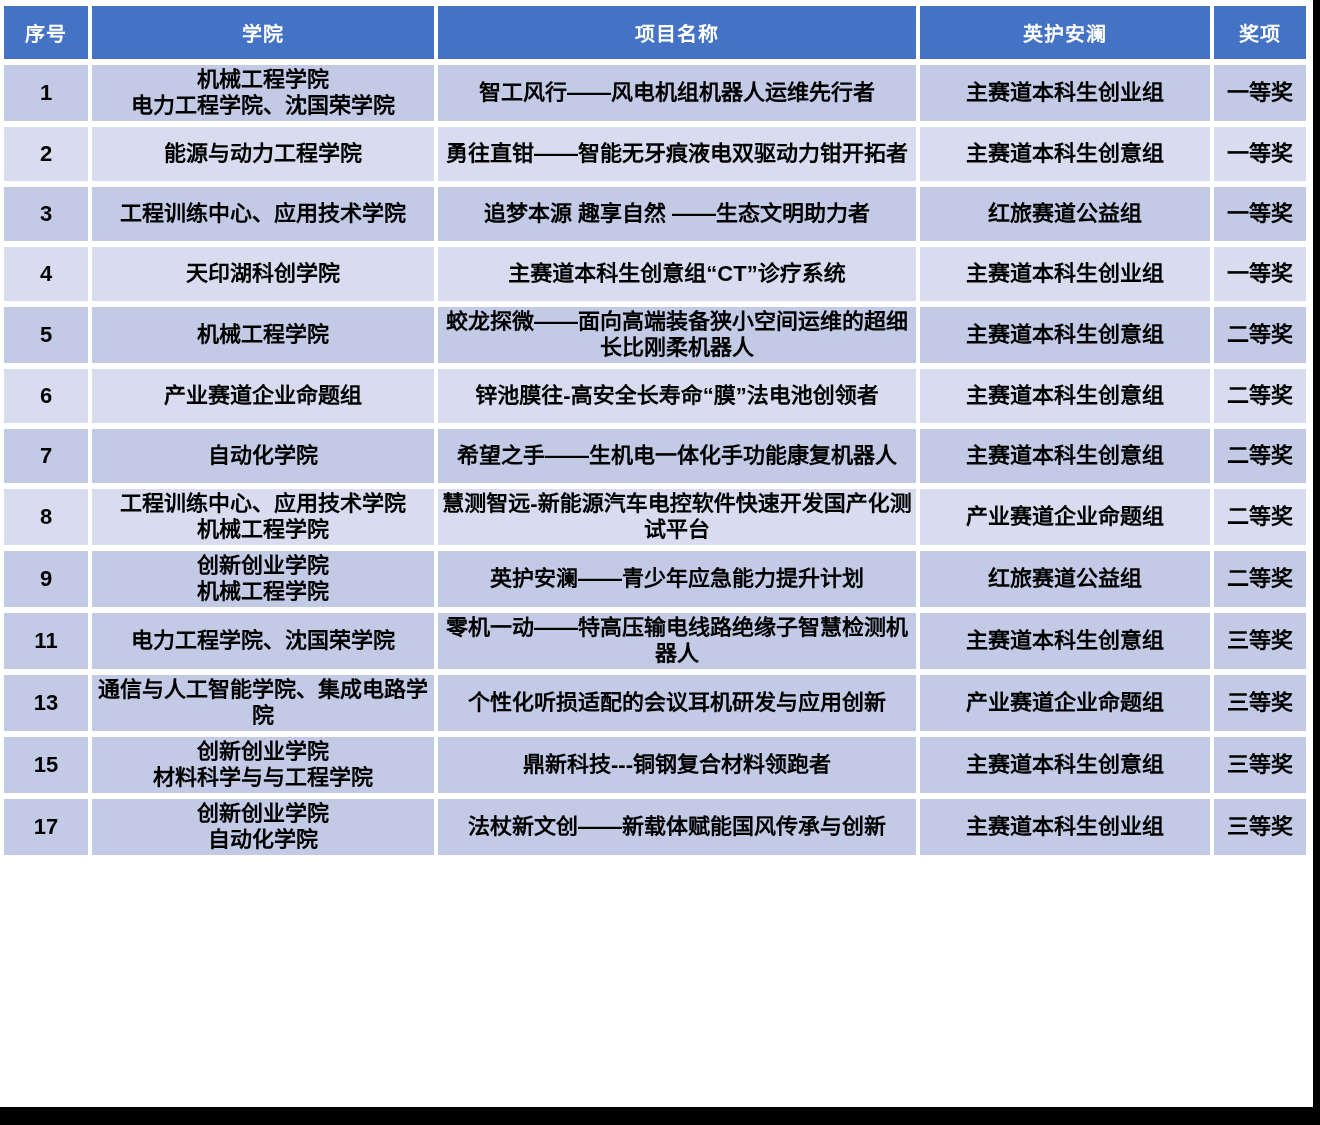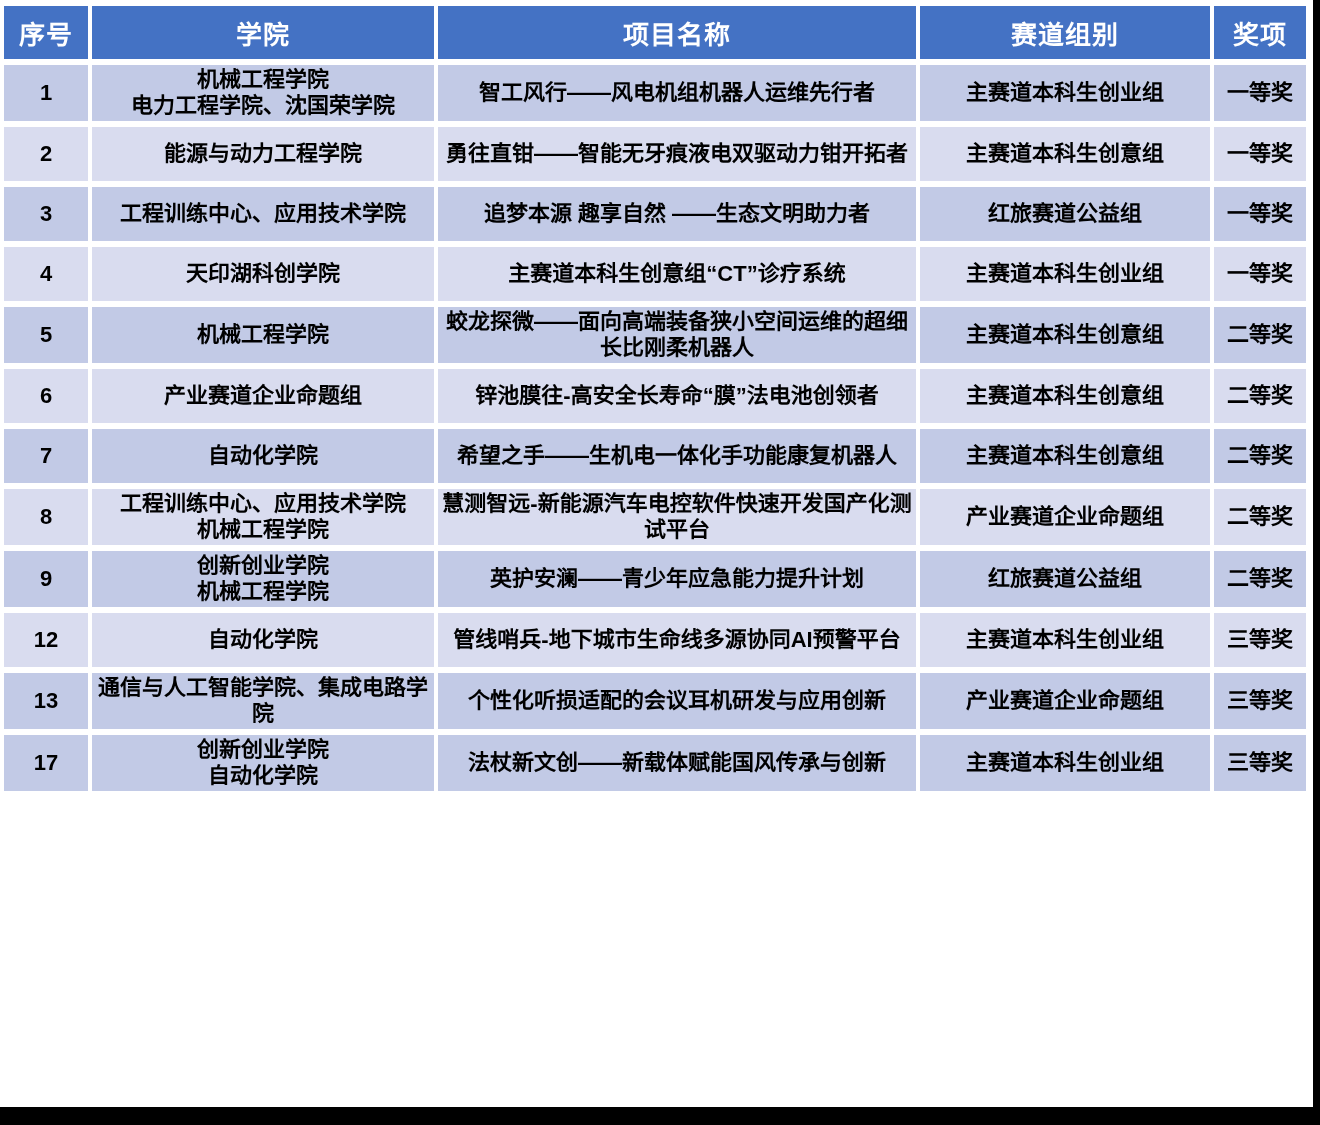--- a/index.html
+++ b/index.html
@@ -13,21 +13,21 @@
   table.award-table{
     border-collapse:separate;
     border-spacing:4px 6px;
     table-layout:fixed;
     width:1310px;
     margin:0;
   }
   table.award-table th{
     background:var(--header-bg,#4472C4);
     color:var(--header-text,#FFFFFF);
-    font-size:26px;
+    font-size:20px;
     font-weight:bold;
     height:53px;
     padding:0 4px;
     text-align:center;
     vertical-align:middle;
     letter-spacing:1px;
   }
   table.award-table td{
     font-size:22px;
     font-weight:bold;
@@ -61,21 +61,21 @@
       <col style="width:342px">
       <col style="width:478px">
       <col style="width:290px">
       <col style="width:92px">
     </colgroup>
     <thead>
       <tr>
         <th>序号</th>
         <th>学院</th>
         <th>项目名称</th>
-        <th>赛道组别</th>
+        <th>英护安澜</th>
         <th>奖项</th>
       </tr>
     </thead>
     <tbody>
         <tr class="band-dark">
           <td>1</td>
           <td>机械工程学院
 电力工程学院、沈国荣学院</td>
           <td>智工风行——风电机组机器人运维先行者</td>
           <td>主赛道本科生创业组</td>
@@ -132,32 +132,40 @@
           <td>二等奖</td>
         </tr>
         <tr class="band-dark">
           <td>9</td>
           <td>创新创业学院
 机械工程学院</td>
           <td>英护安澜——青少年应急能力提升计划</td>
           <td>红旅赛道公益组</td>
           <td>二等奖</td>
         </tr>
-        <tr class="band-light">
-          <td>12</td>
-          <td>自动化学院</td>
-          <td>管线哨兵-地下城市生命线多源协同AI预警平台</td>
-          <td>主赛道本科生创业组</td>
+        <tr class="band-dark">
+          <td>11</td>
+          <td>电力工程学院、沈国荣学院</td>
+          <td>零机一动——特高压输电线路绝缘子智慧检测机器人</td>
+          <td>主赛道本科生创意组</td>
           <td>三等奖</td>
         </tr>
         <tr class="band-dark">
           <td>13</td>
           <td>通信与人工智能学院、集成电路学院</td>
           <td>个性化听损适配的会议耳机研发与应用创新</td>
           <td>产业赛道企业命题组</td>
+          <td>三等奖</td>
+        </tr>
+        <tr class="band-dark">
+          <td>15</td>
+          <td>创新创业学院
+材料科学与与工程学院</td>
+          <td>鼎新科技---铜钢复合材料领跑者</td>
+          <td>主赛道本科生创意组</td>
           <td>三等奖</td>
         </tr>
         <tr class="band-dark">
           <td>17</td>
           <td>创新创业学院
 自动化学院</td>
           <td>法杖新文创——新载体赋能国风传承与创新</td>
           <td>主赛道本科生创业组</td>
           <td>三等奖</td>
         </tr>

